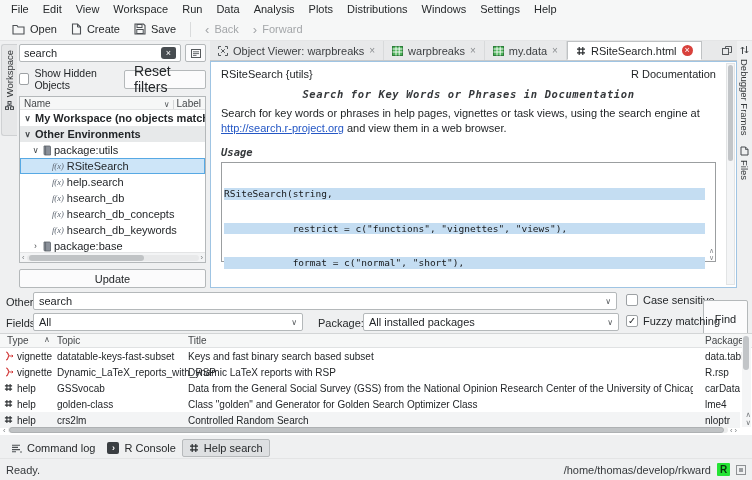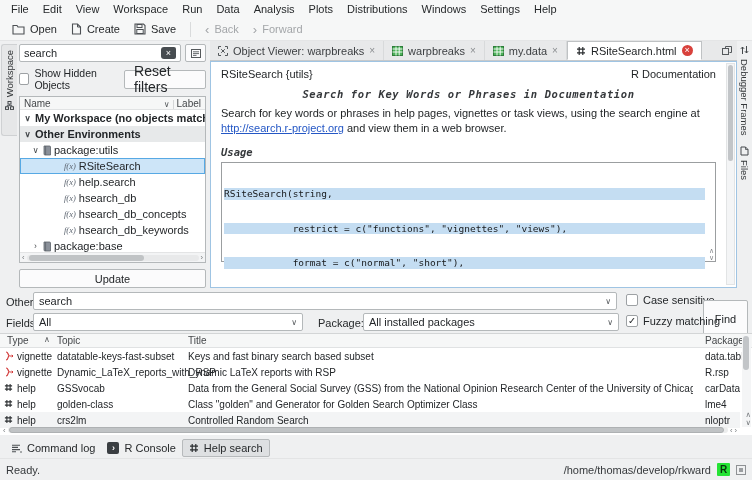--- a/index.html
+++ b/index.html
@@ -50,21 +50,21 @@
   .tree-panel { margin-top:5px; background:#fff; border:1px solid #b4b8ba; height:167px;
     position:relative; overflow:hidden; }
   .tree-head { height:13px; display:flex; align-items:flex-end; gap:3px; padding:0 4px;
     background:#f6f7f7; border-bottom:1px solid #e1e3e4; font-size:10px; color:#44474a; }
   .tree-head .spring { flex:1; }
   .tree-head .vdiv { width:1px; height:9px; background:#d4d6d7; }
   .trow { height:16px; display:flex; align-items:center; gap:3px; white-space:nowrap; overflow:hidden; }
   .trow .chev { width:9px; font-size:8.5px; color:#45494c; text-align:center; flex:0 0 auto; }
   .trow.lvl0 { padding-left:3px; font-weight:bold; }
   .trow.lvl1 { padding-left:11px; }
-  .trow.lvl2 { padding-left:44px; }
+  .trow.lvl2 { padding-left:32px; }
   .trow.shade { background:#e7e9ea; }
   .trow.sel-row { background:#cde5f8; outline:1px solid #57a9e4; outline-offset:-1px; }
   .fx { font-family:"Liberation Serif", serif; font-style:italic; font-size:8.5px; color:#5c6570; flex:0 0 auto; }
   .hscroll { position:absolute; left:0; right:0; bottom:0; height:10px; display:flex;
     align-items:center; gap:2px; padding:0 2px; background:#f3f4f5; border-top:1px solid #e3e4e5; }
   .hscroll .arr, .vscroll-arrs .arr { font-size:7.5px; color:#75797c; line-height:8px; }
   .hscroll .track { flex:1; height:6px; background:#e8e9ea; border-radius:3px; position:relative; }
   .hscroll .thumb { position:absolute; top:0; height:6px; background:#c0c3c5; border-radius:3px; }
   .update-btn { margin-top:6px; height:19px; width:100%; border:1px solid #b4b8ba;
     border-radius:2px; background:#fbfbfc; display:flex; align-items:center; justify-content:center; }

